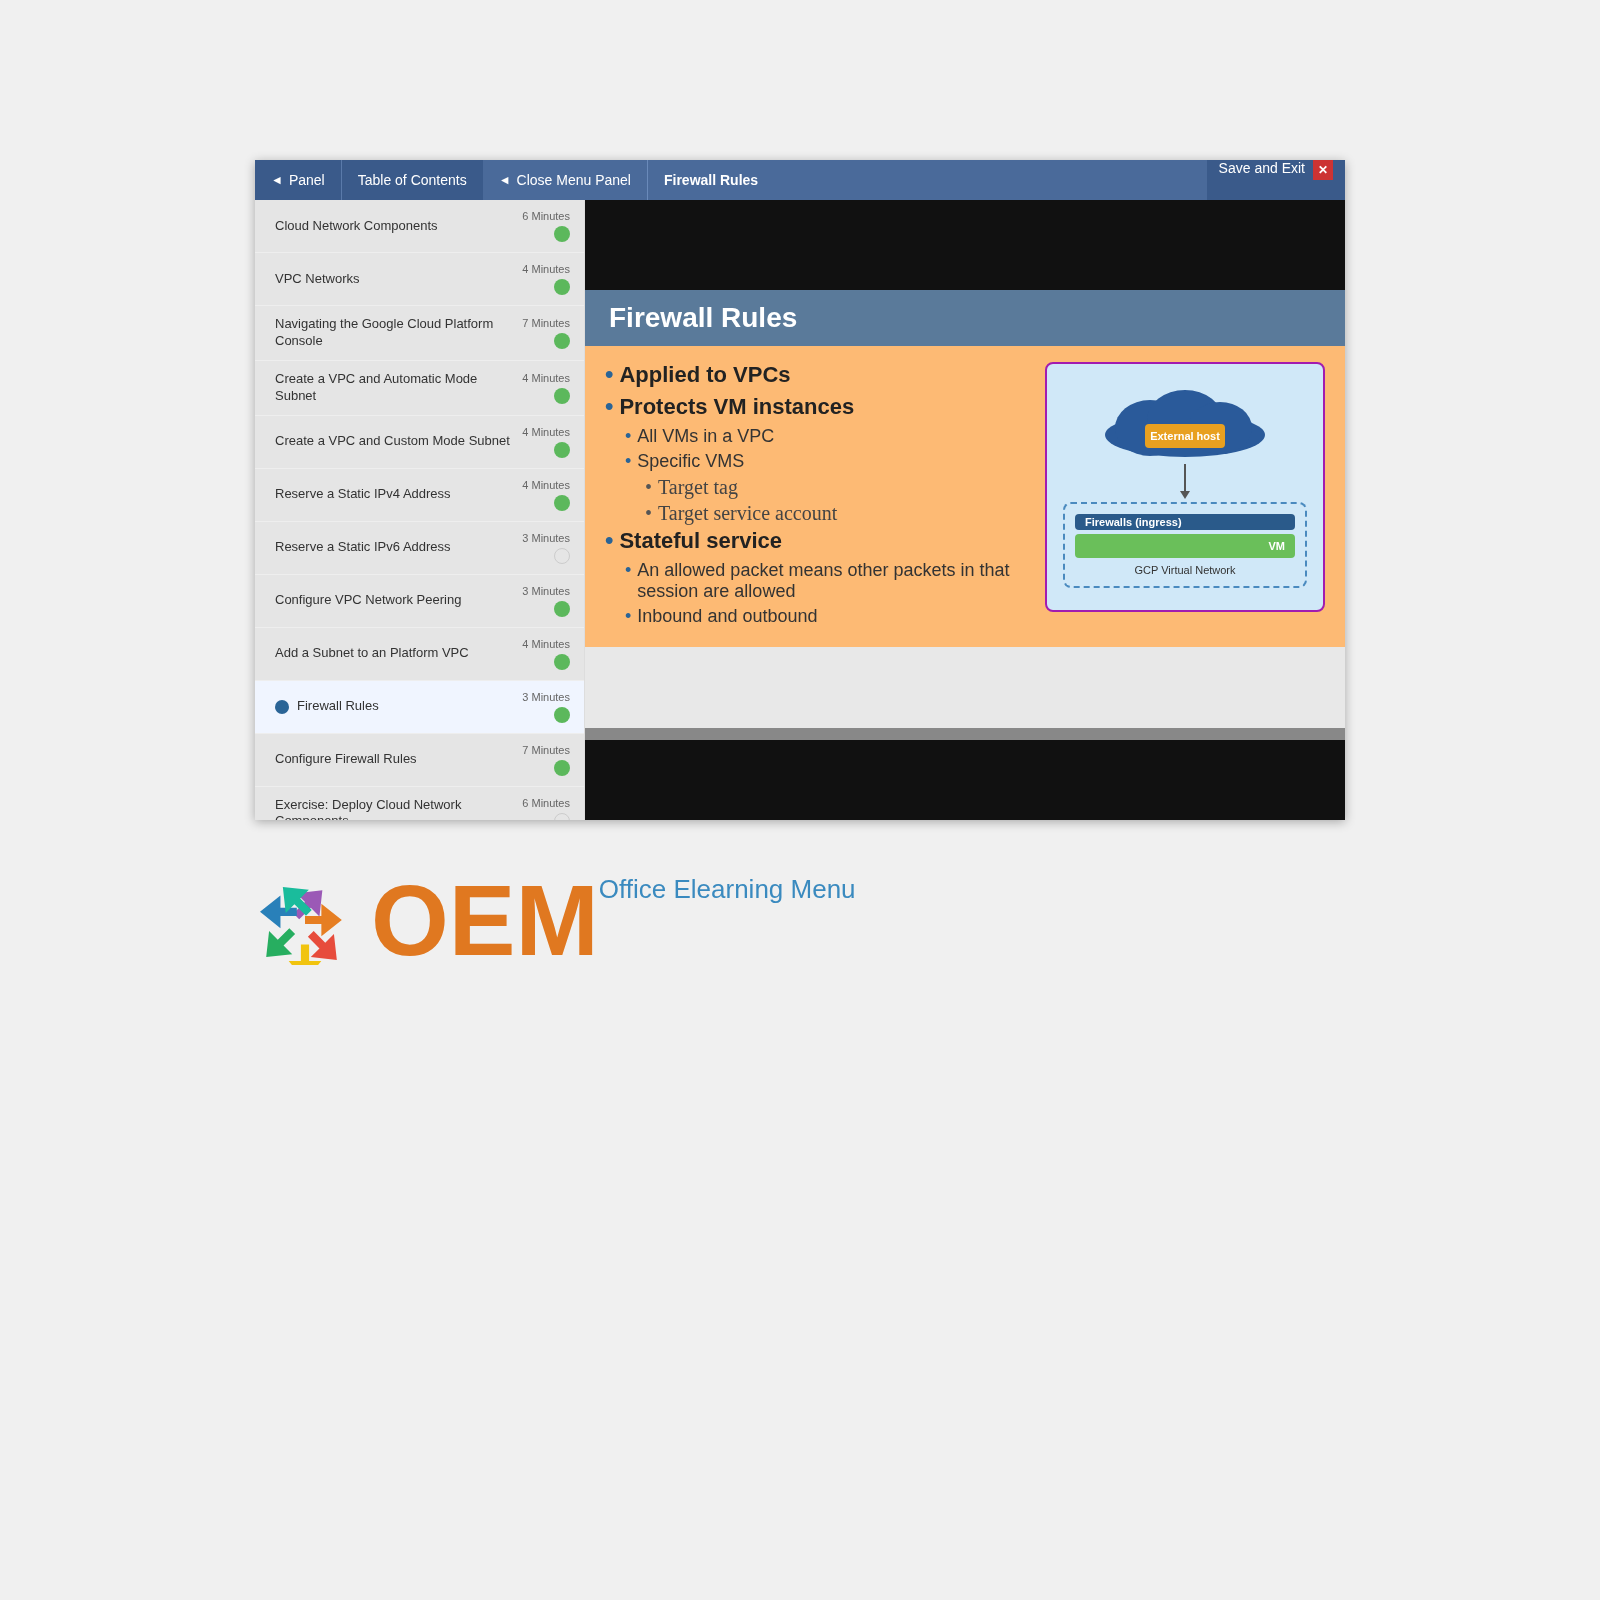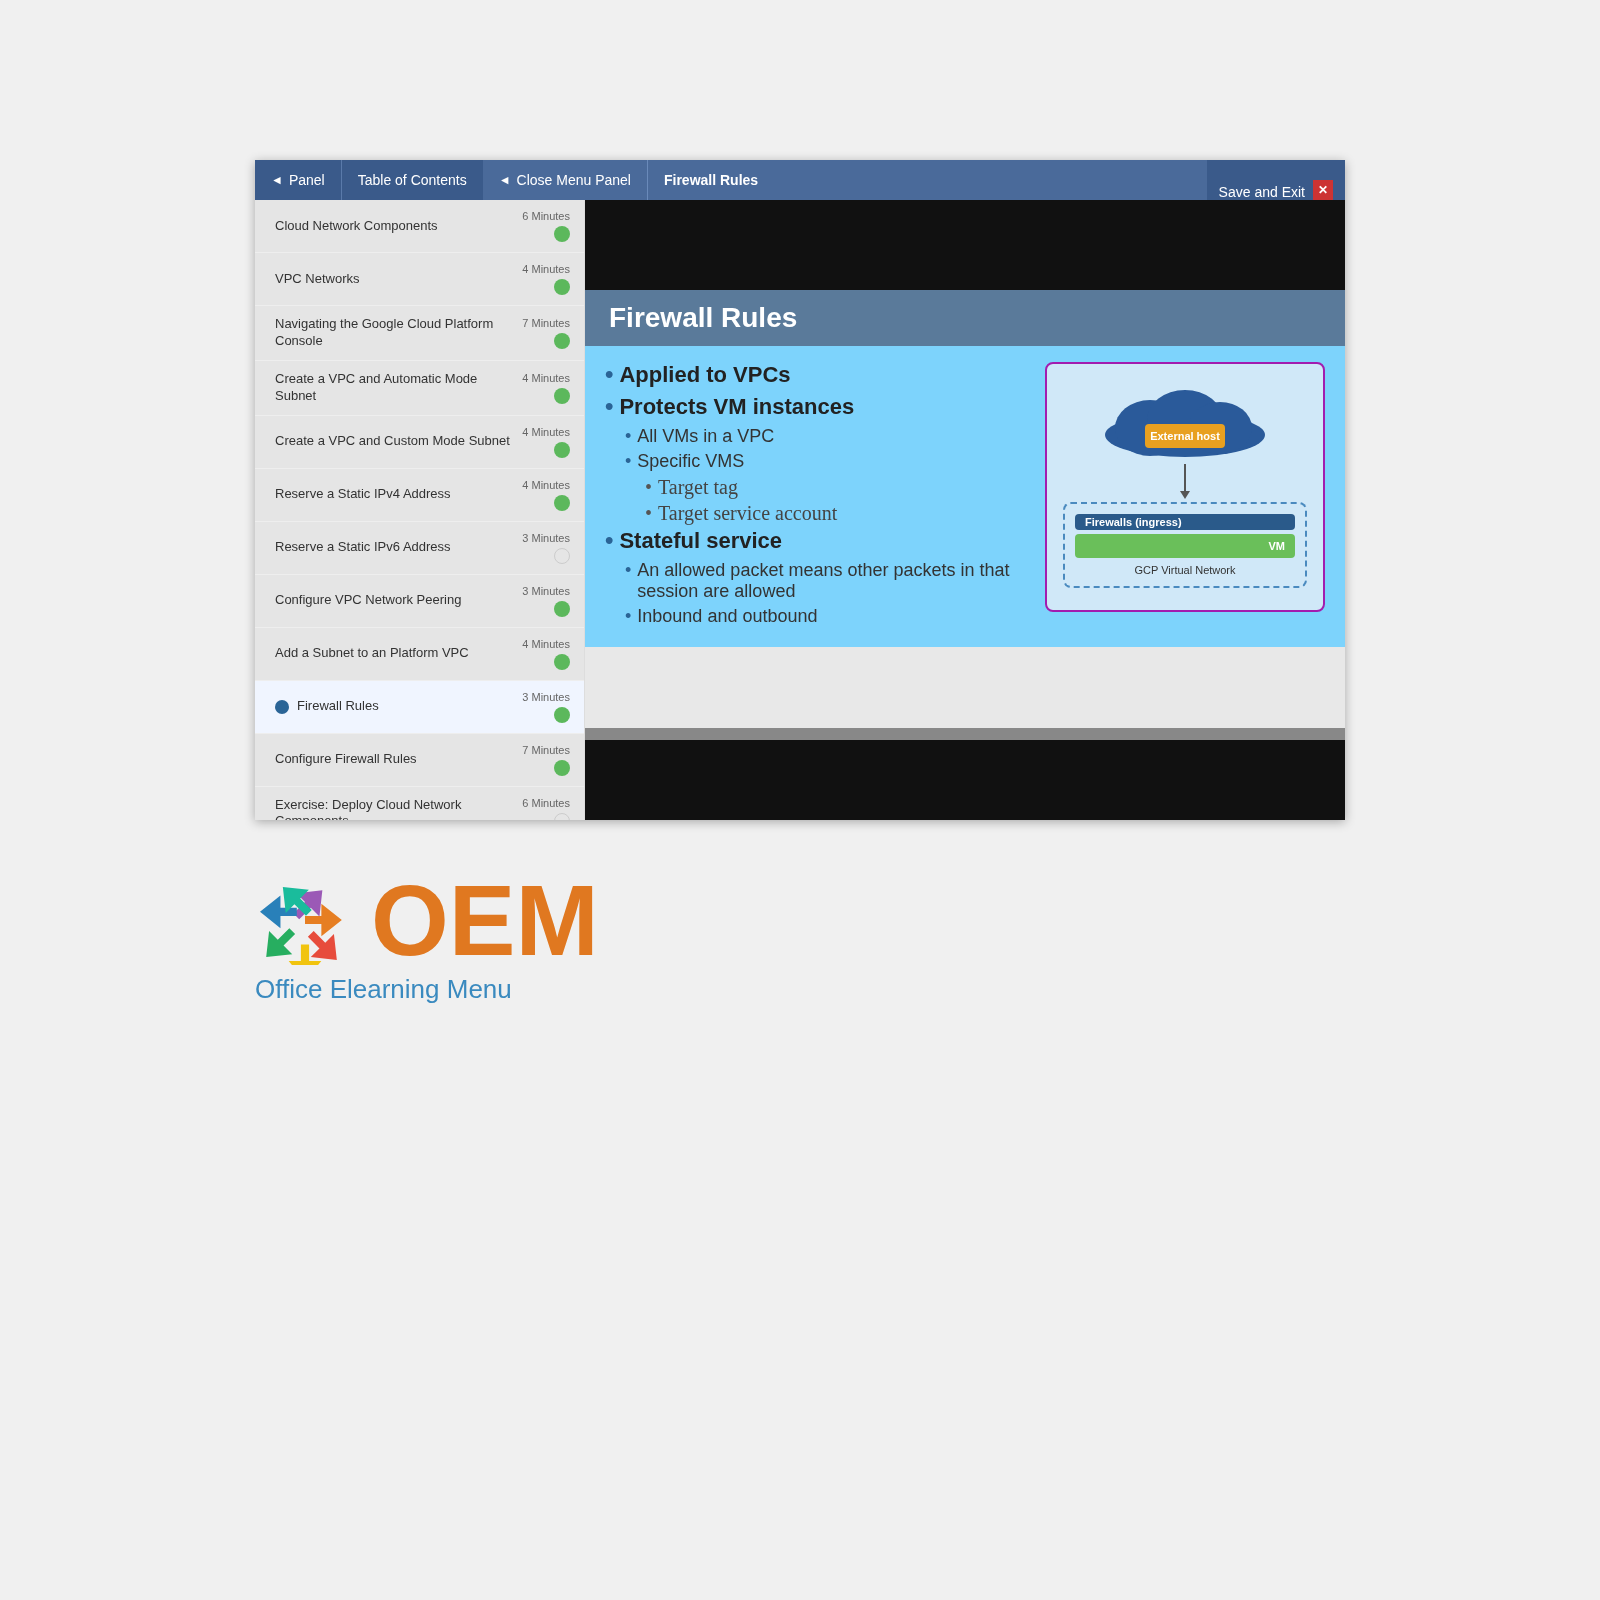--- a/index.html
+++ b/index.html
@@ -82,21 +82,21 @@
       display: flex;
       align-items: center;
       padding: 0 16px;
       color: #fff;
       font-size: 14px;
       font-weight: bold;
       height: 100%;
     }
     .save-exit-btn {
       display: flex;
-      align-items: flex-end;
+      align-items: flex-start;
       padding: 0 12px;
       color: #fff;
       font-size: 14px;
       cursor: pointer;
       height: 100%;
       background: #3a5a8a;
       margin-left: auto;
       gap: 8px;
     }
     .save-exit-x {
@@ -209,21 +209,21 @@
     }
     .slide-title {
       color: #fff;
       font-size: 28px;
       font-weight: bold;
     }
     .slide-body {
       display: flex;
       padding: 16px 20px;
       gap: 20px;
-      background: #7dd3fc;
+      background: #fdba74;
     }
     .slide-text-col {
       flex: 1;
     }
     .bullet-main {
       font-size: 22px;
       font-weight: bold;
       color: #222;
       margin-bottom: 6px;
       display: flex;
@@ -319,21 +319,21 @@
     }
     .progress-bar-area {
       height: 12px;
       background: #888;
     }
 
     
     .logo-area {
       margin-top: 50px;
       display: flex;
-      flex-direction: column;
+      flex-direction: row;
       align-items: flex-start;
       width: 1090px;
     }
     .logo-row {
       display: flex;
       align-items: center;
       gap: 16px;
     }
     .logo-icon {
       width: 100px;

